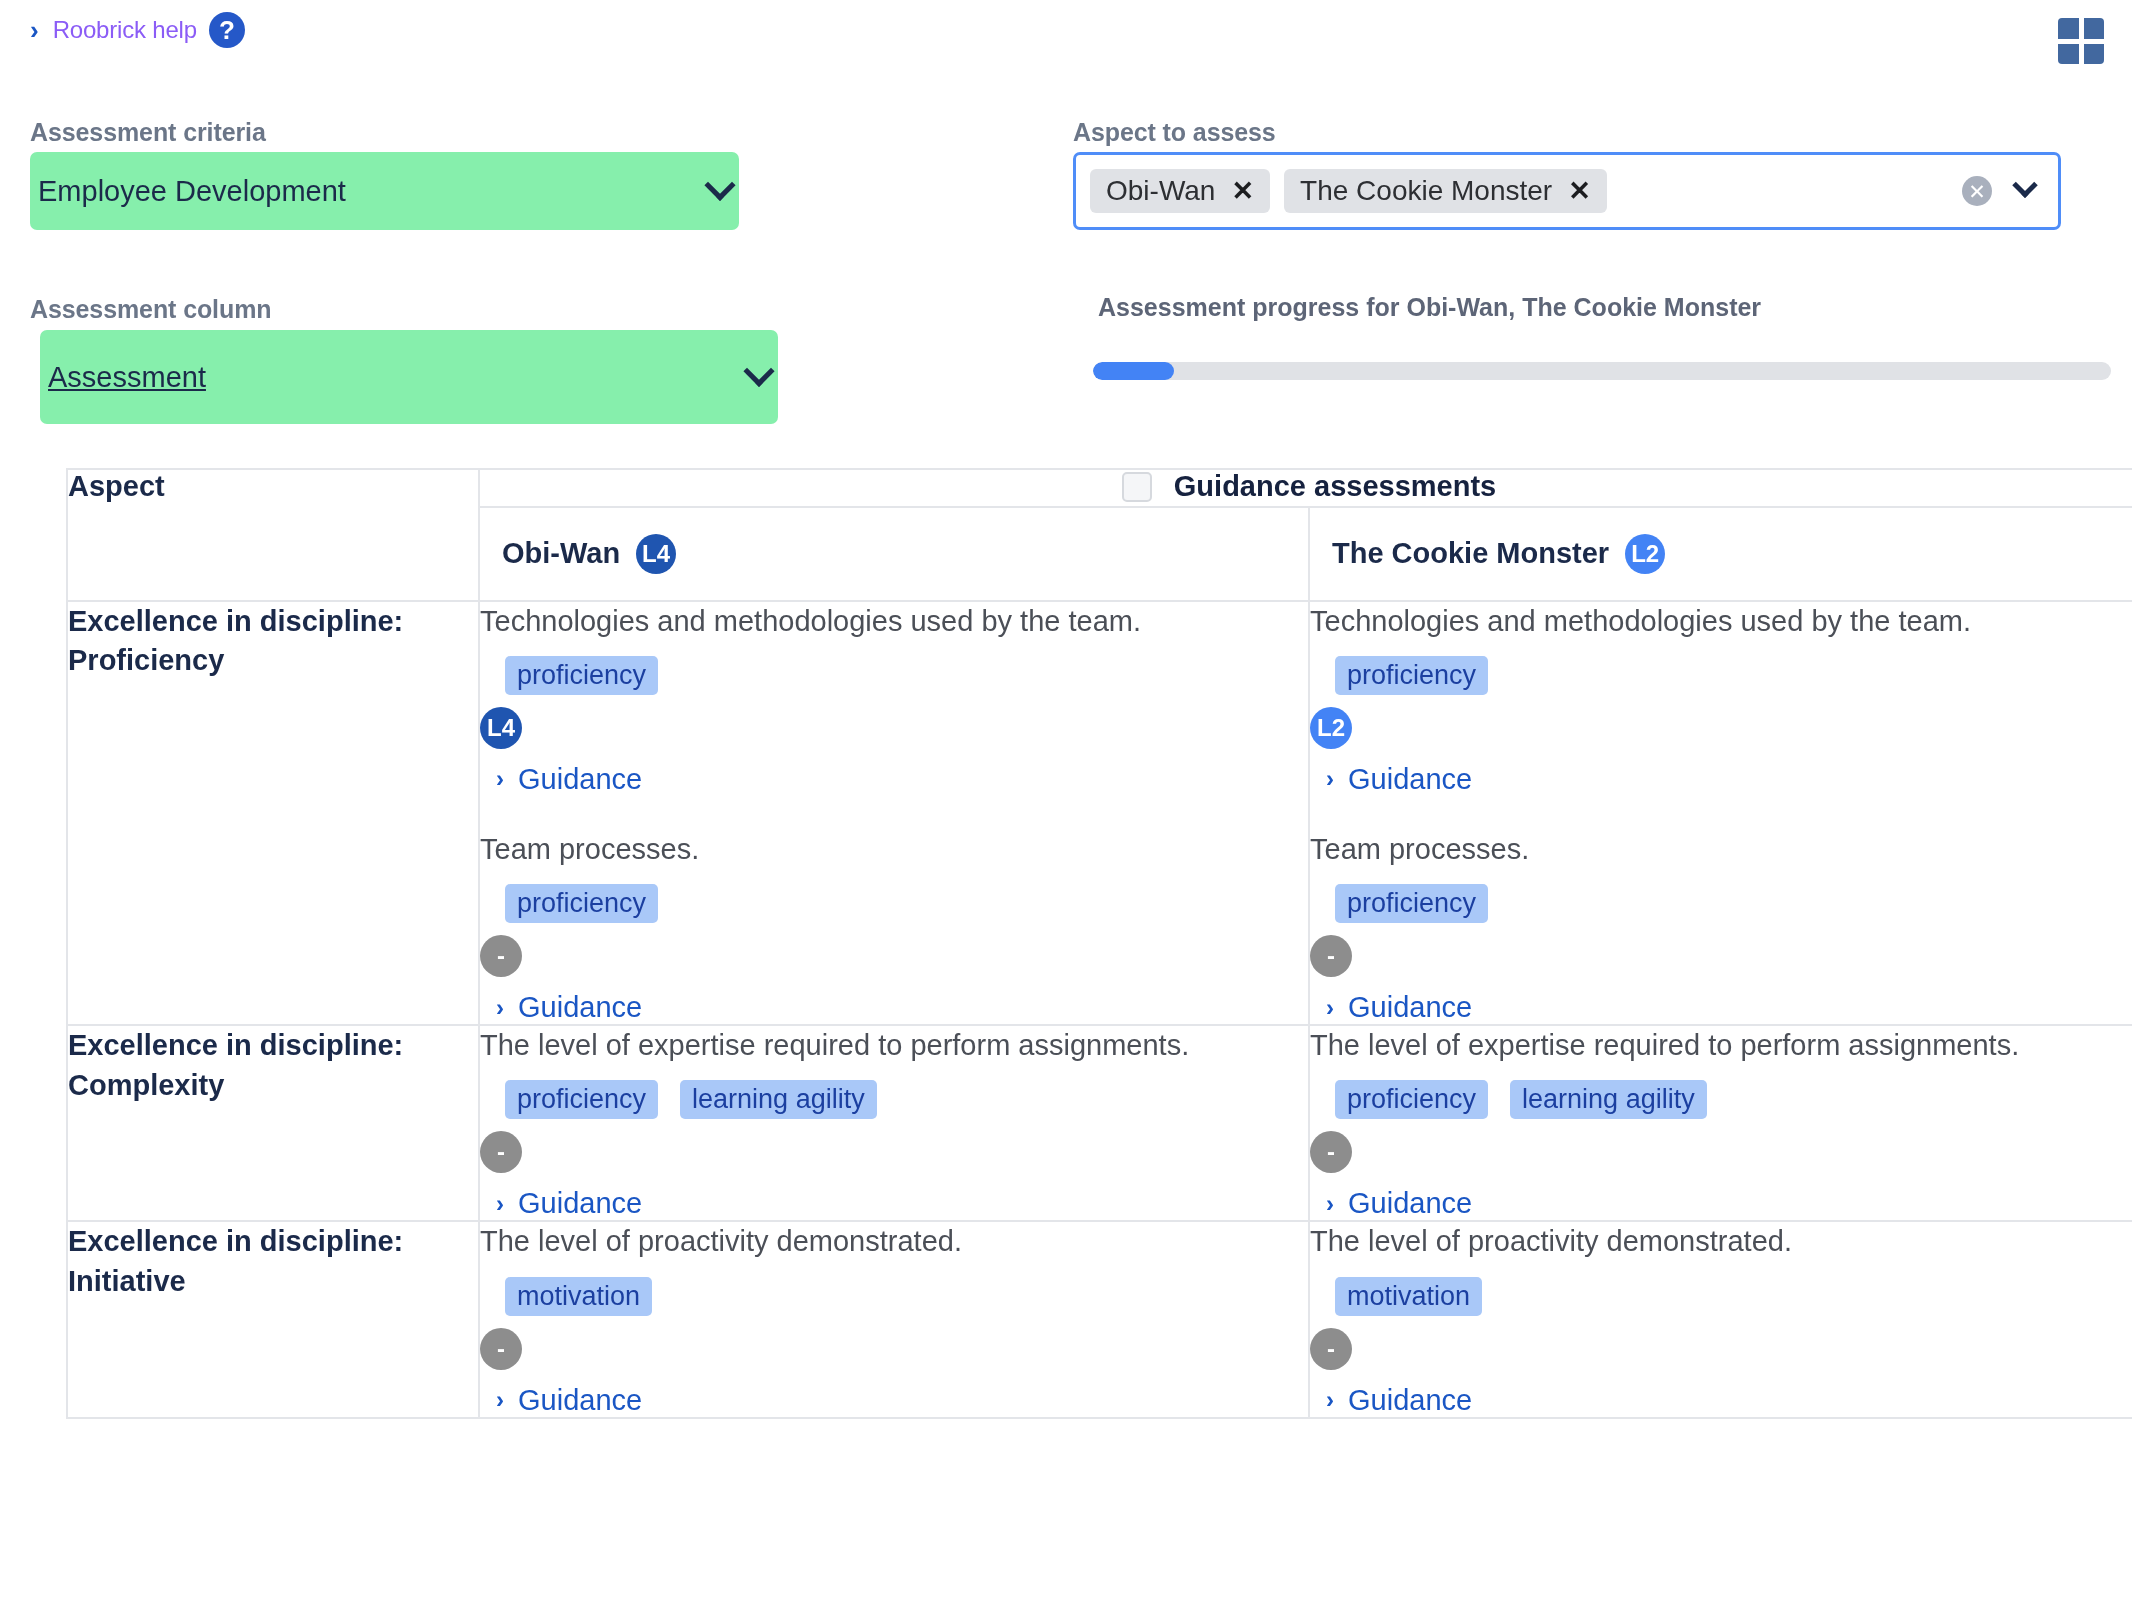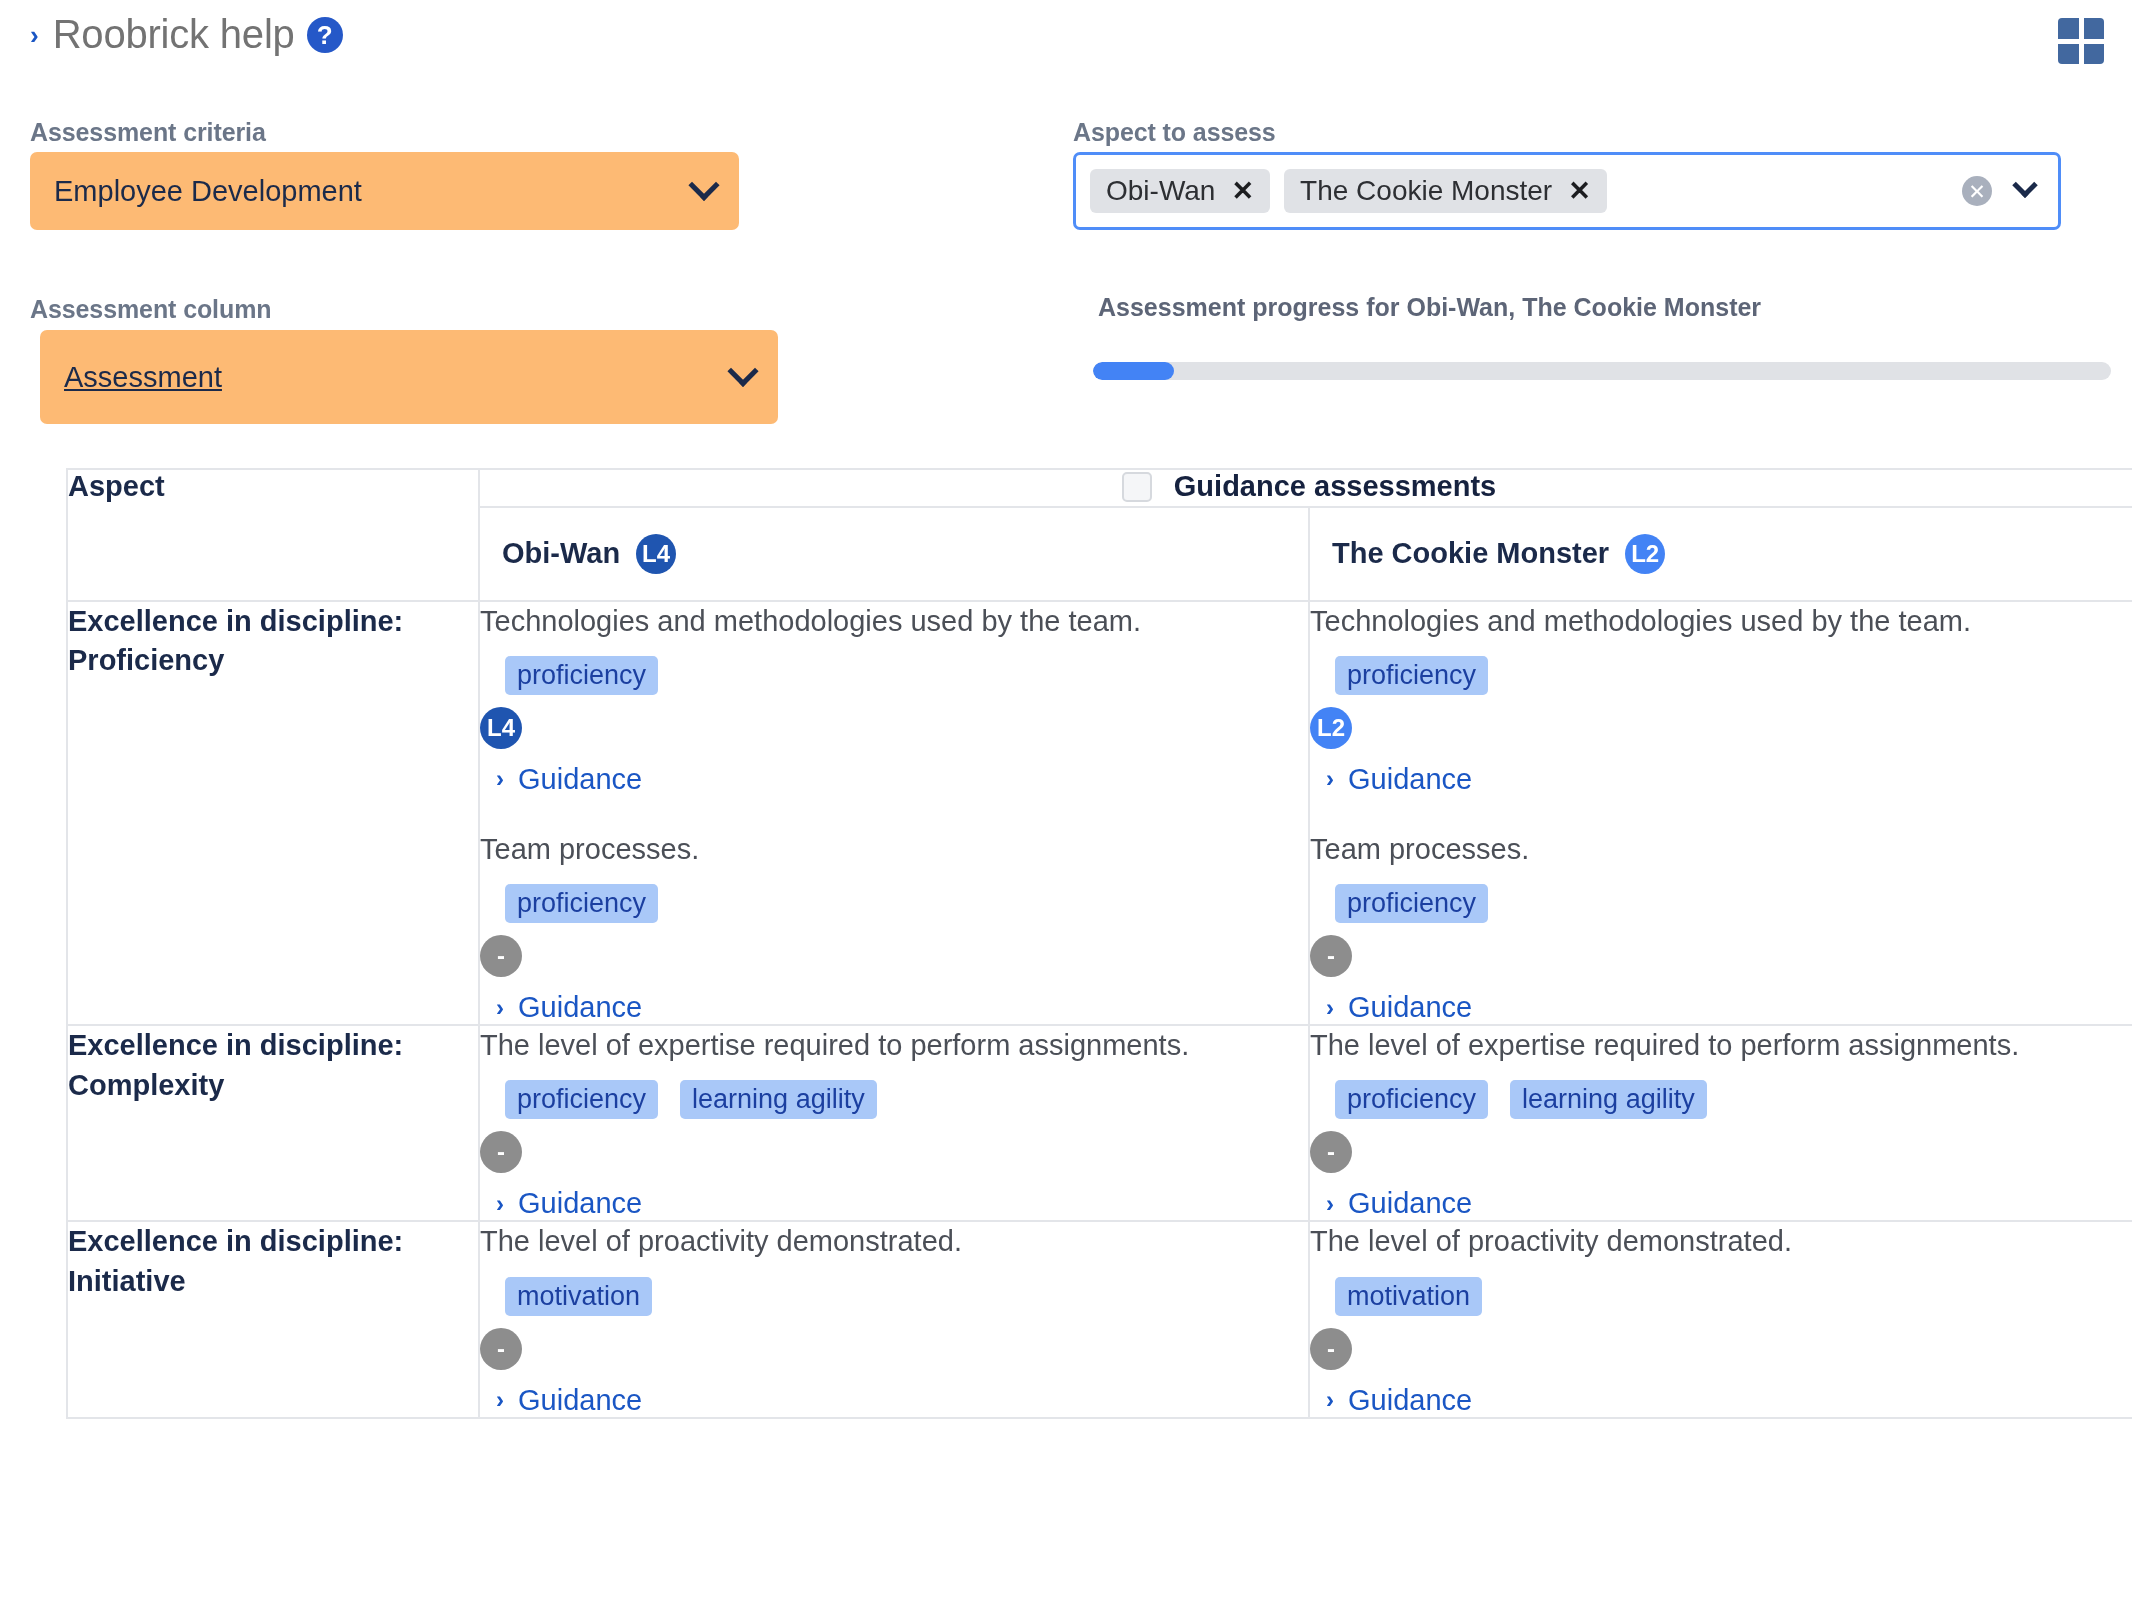--- a/index.html
+++ b/index.html
@@ -15,21 +15,21 @@
   
   .help-row {
     position: absolute; left: 30px; top: 12px;
     display: flex; align-items: center; gap: 0px;
   }
   .chev-right {
     color: #1a56c4; font-size: 26px; font-weight: bold;
     line-height: 1; margin-right: 14px; display: inline-block;
   }
   .help-link {
-    color: #737373; font-size: 40px; letter-spacing: -0.2px;
+    color: #8b5cf6; font-size: 24px; letter-spacing: -0.2px;
   }
   .help-badge {
     width: 36px; height: 36px; border-radius: 50%;
     background: #2558c8; color: #ffffff;
     font-size: 26px; font-weight: bold;
     display: inline-flex; align-items: center; justify-content: center;
     margin-left: 12px; line-height: 1;
   }
 
   
@@ -46,23 +46,23 @@
   .grid-icon span:nth-child(4) { border-radius: 0 0 4px 0; }
 
   
   .field-label {
     position: absolute;
     color: #6b7688; font-size: 25px; font-weight: bold;
     letter-spacing: -0.1px;
   }
   .select-box {
     position: absolute;
-    background: #fdba74; border-radius: 7px;
+    background: #86efac; border-radius: 7px;
     display: flex; align-items: center; justify-content: space-between;
-    padding: 0 24px;
+    padding: 0 8px;
     color: #1b2a4a; font-size: 29px;
   }
   .chev-down {
     display: inline-block; width: 22px; height: 22px;
     border-right: 5px solid #1b2a4a; border-bottom: 5px solid #1b2a4a;
     transform: rotate(45deg) translate(-4px,-4px);
   }
 
   .criteria-label { left: 30px; top: 118px; }
   .criteria-select { left: 30px; top: 152px; width: 709px; height: 78px; }

